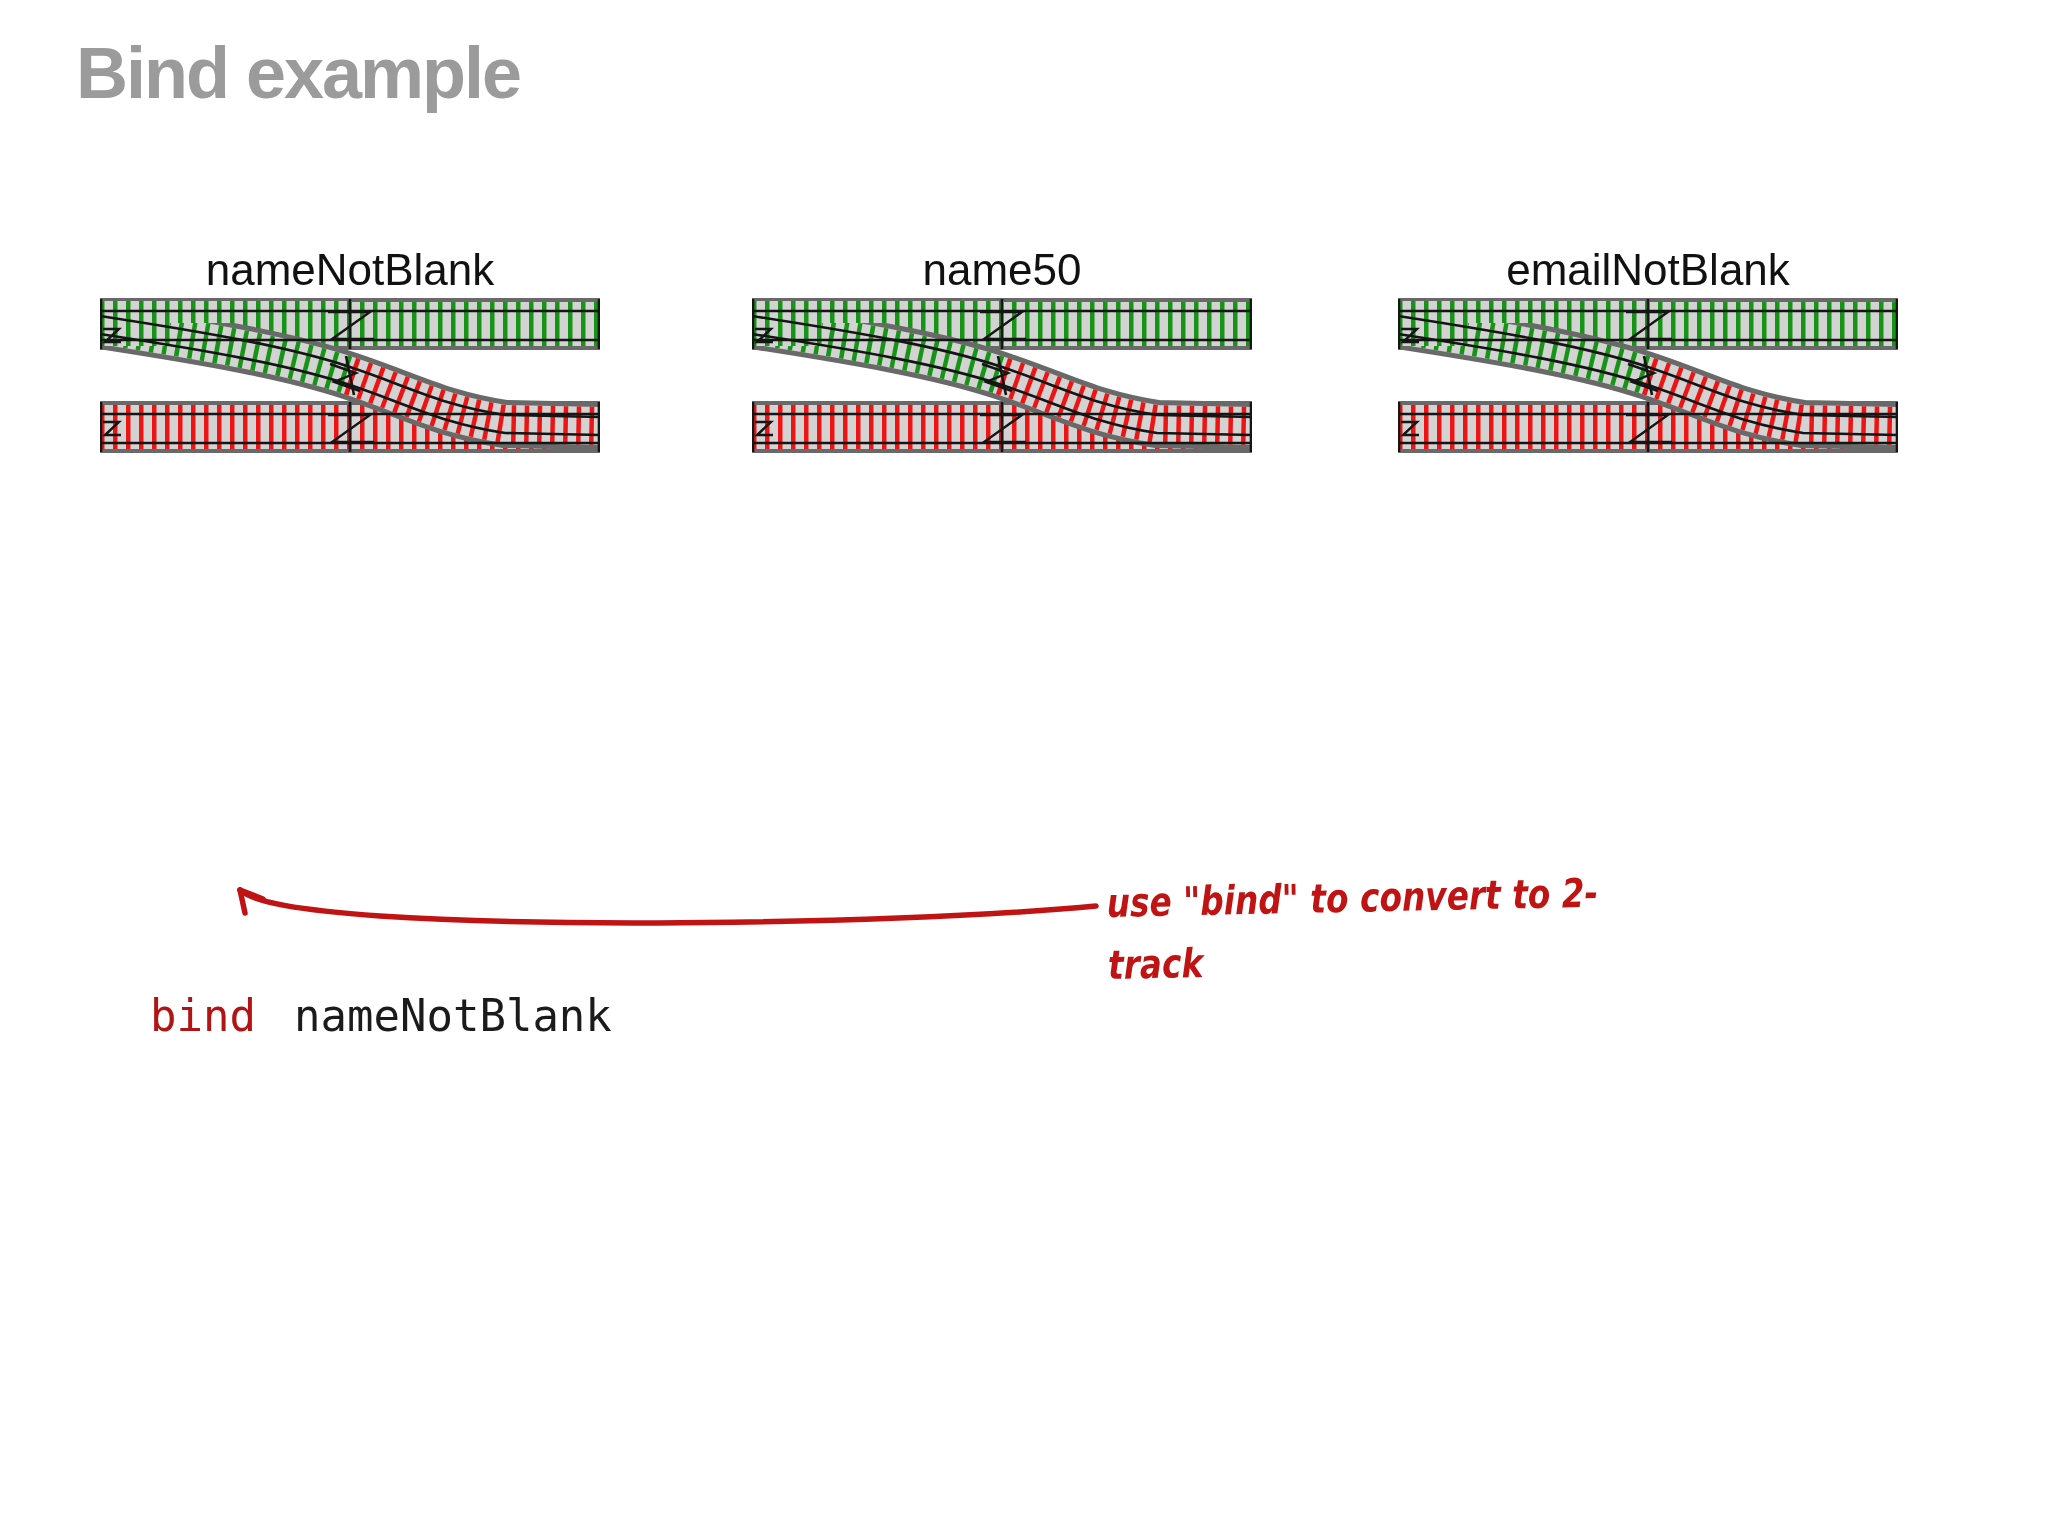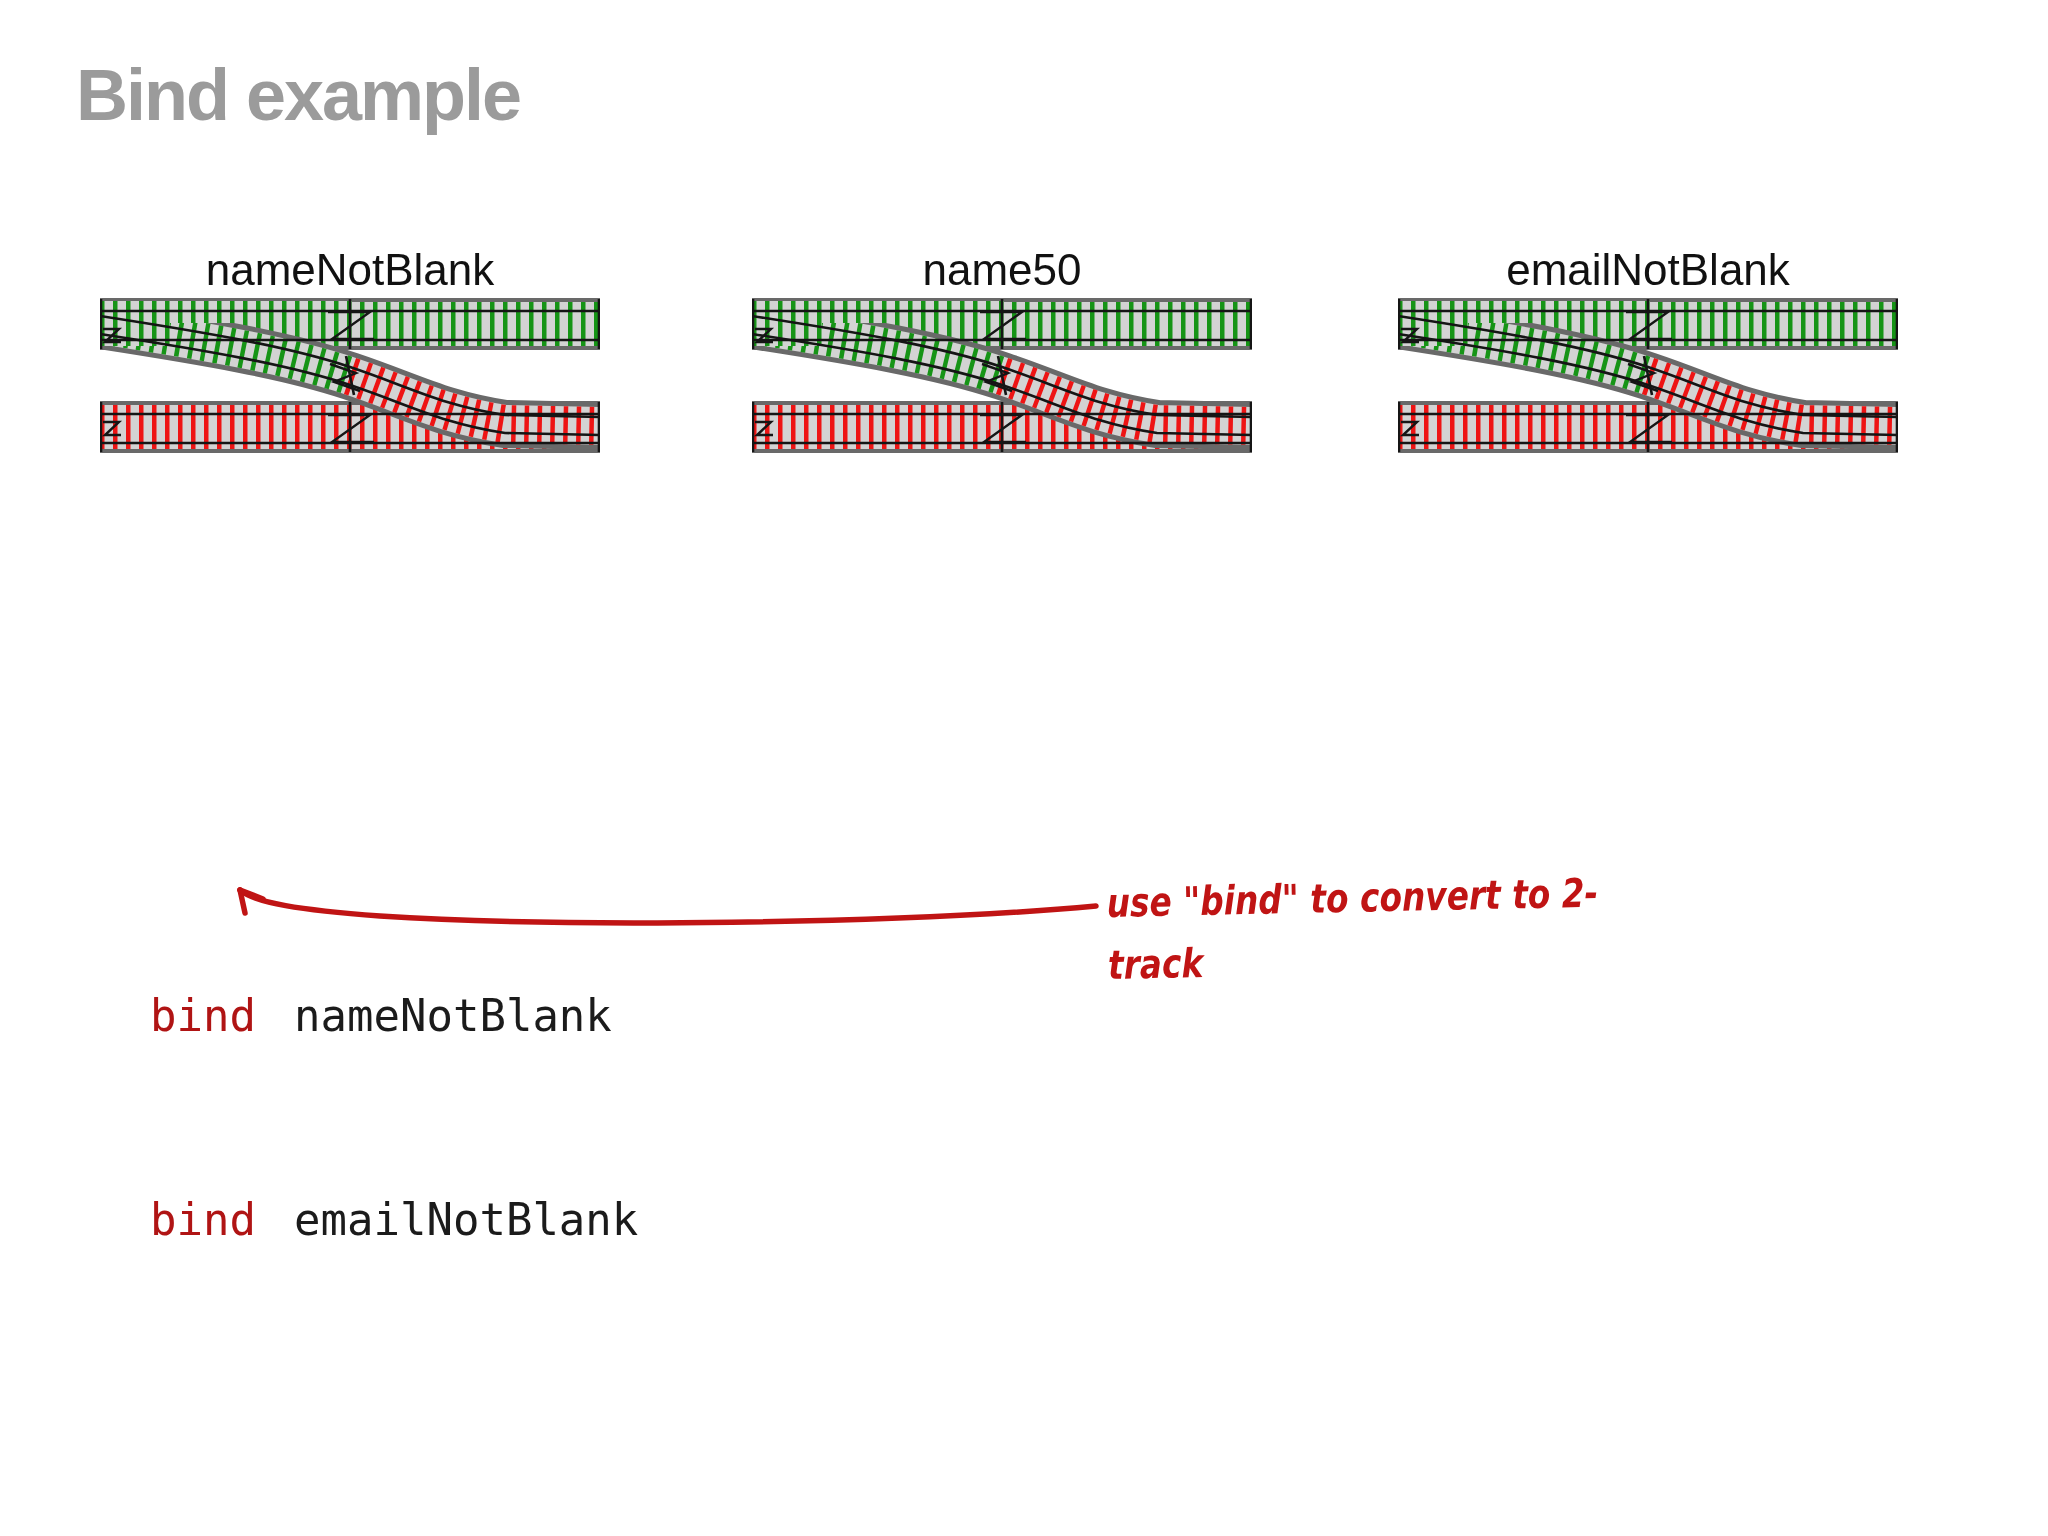--- a/index.html
+++ b/index.html
@@ -1,19 +1,19 @@
 <!DOCTYPE html>
 <html style="--title-gray: #9b9b9b; --track-green: #169416; --track-red: #ee1414; --roadbed: #696969; --ballast: #d3d3d3; --rail: #151515; --code-keyword: #b01414; --code-text: #1b1b1b; --annotation-red: #c01414;"><head>
 <meta charset="utf-8">
 <style>
   html,body{margin:0;padding:0;background:#fff;}
   .slide{position:relative;width:2048px;height:1536px;background:#fff;overflow:hidden;
          font-family:"Liberation Sans",sans-serif;}
 
-  .title{position:absolute;left:76px;top:54px;font-size:72px;font-weight:bold;
+  .title{position:absolute;left:76px;top:32px;font-size:72px;font-weight:bold;
          letter-spacing:-2px;color:var(--title-gray);}
 
   .diagram{position:absolute;top:246px;width:500px;}
   .diagram .dlabel{display:block;text-align:center;font-size:44px;color:#111;
                    height:52px;line-height:48px;white-space:nowrap;}
   .diagram svg.track{display:block;width:500px;height:155px;}
   .d1{left:100px;} .d2{left:752px;} .d3{left:1398px;}
 
   
   .bed  {fill:var(--roadbed);}
@@ -106,21 +106,20 @@
 
   <div class="diagram d3">
     <span class="dlabel">emailNotBlank</span>
     <svg class="track" viewBox="0 0 500 155">
         <use href="#track-graphic"></use>
       </svg>
   </div>
 
   <div class="code">
     <div class="cline"><span class="kw">bind</span><span class="arg">nameNotBlank</span></div>
-    <div class="cline"><span class="kw">bind</span><span class="arg">emailNotBlank</span></div>
   </div>
 
   <div class="annotation">
     <div>use "bind" to convert to 2-</div>
     <div>track</div>
   </div>
 
   <svg class="arrow-layer" viewBox="0 0 2048 1536">
     <path class="arrow" d="M1096,906 C900,924 560,928 380,916 C300,910 255,903 240,890"></path>
     <path class="arrow" d="M240,890 L245,913"></path>

